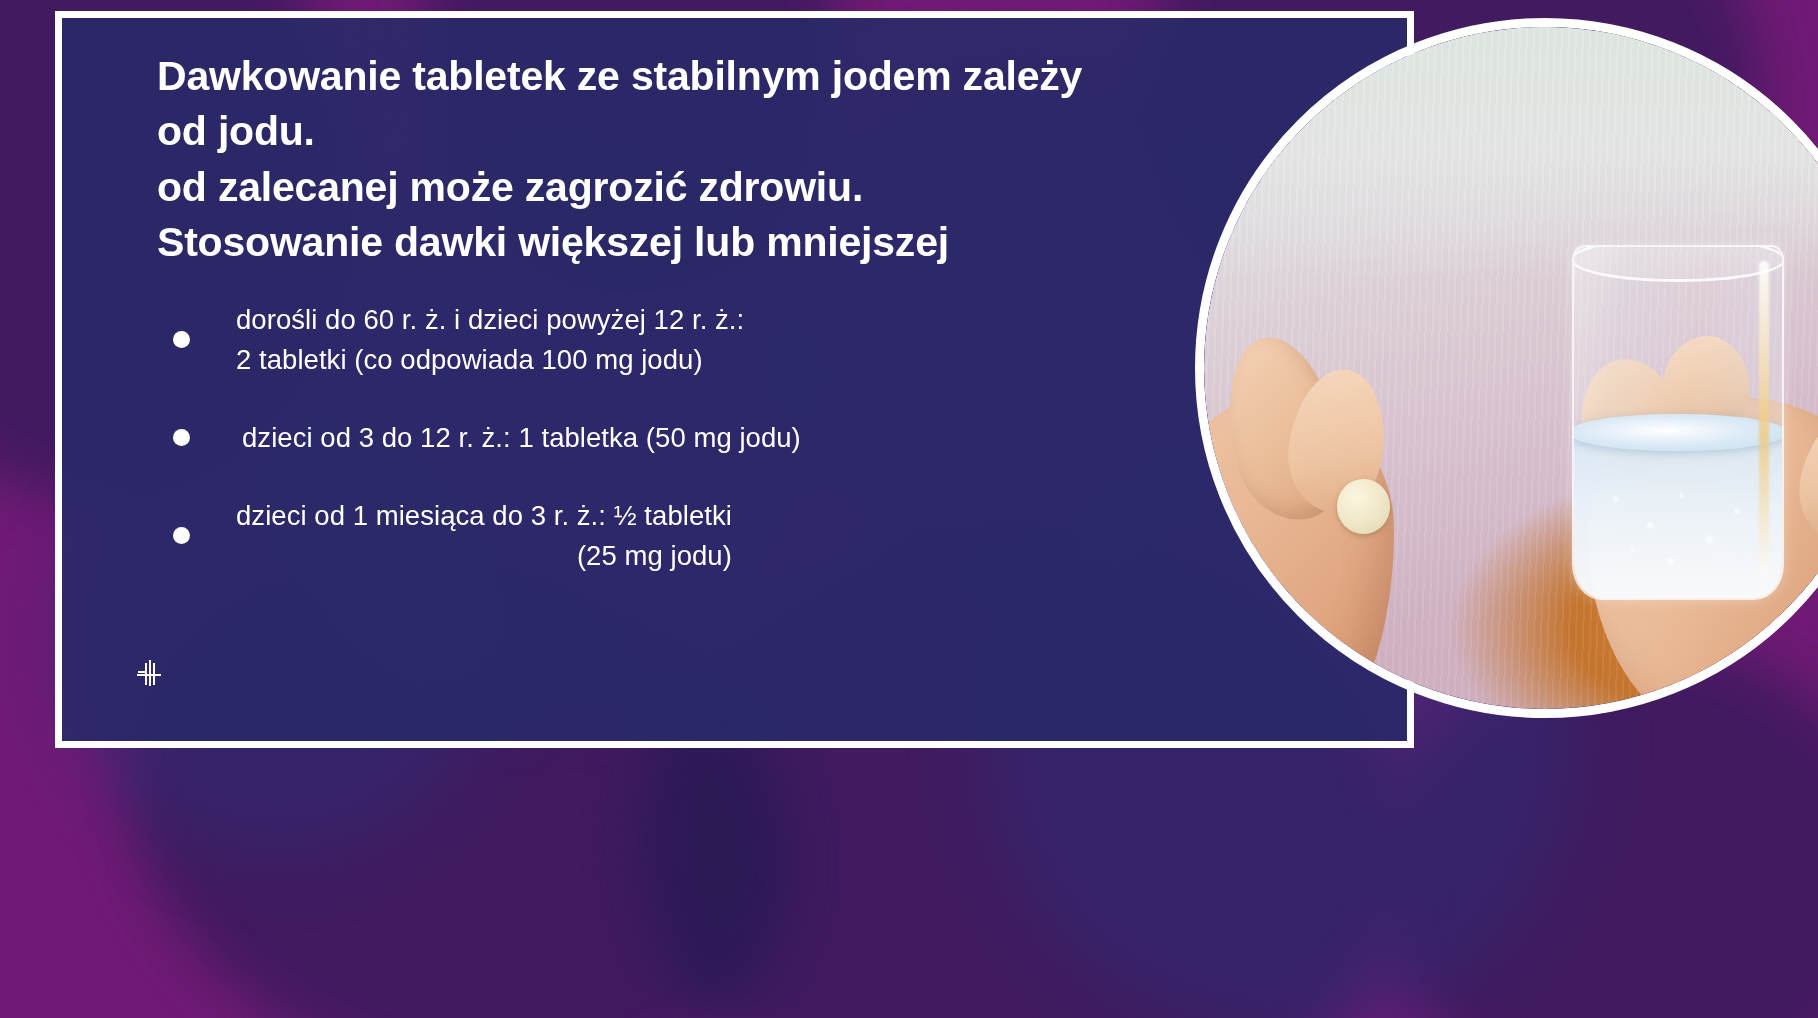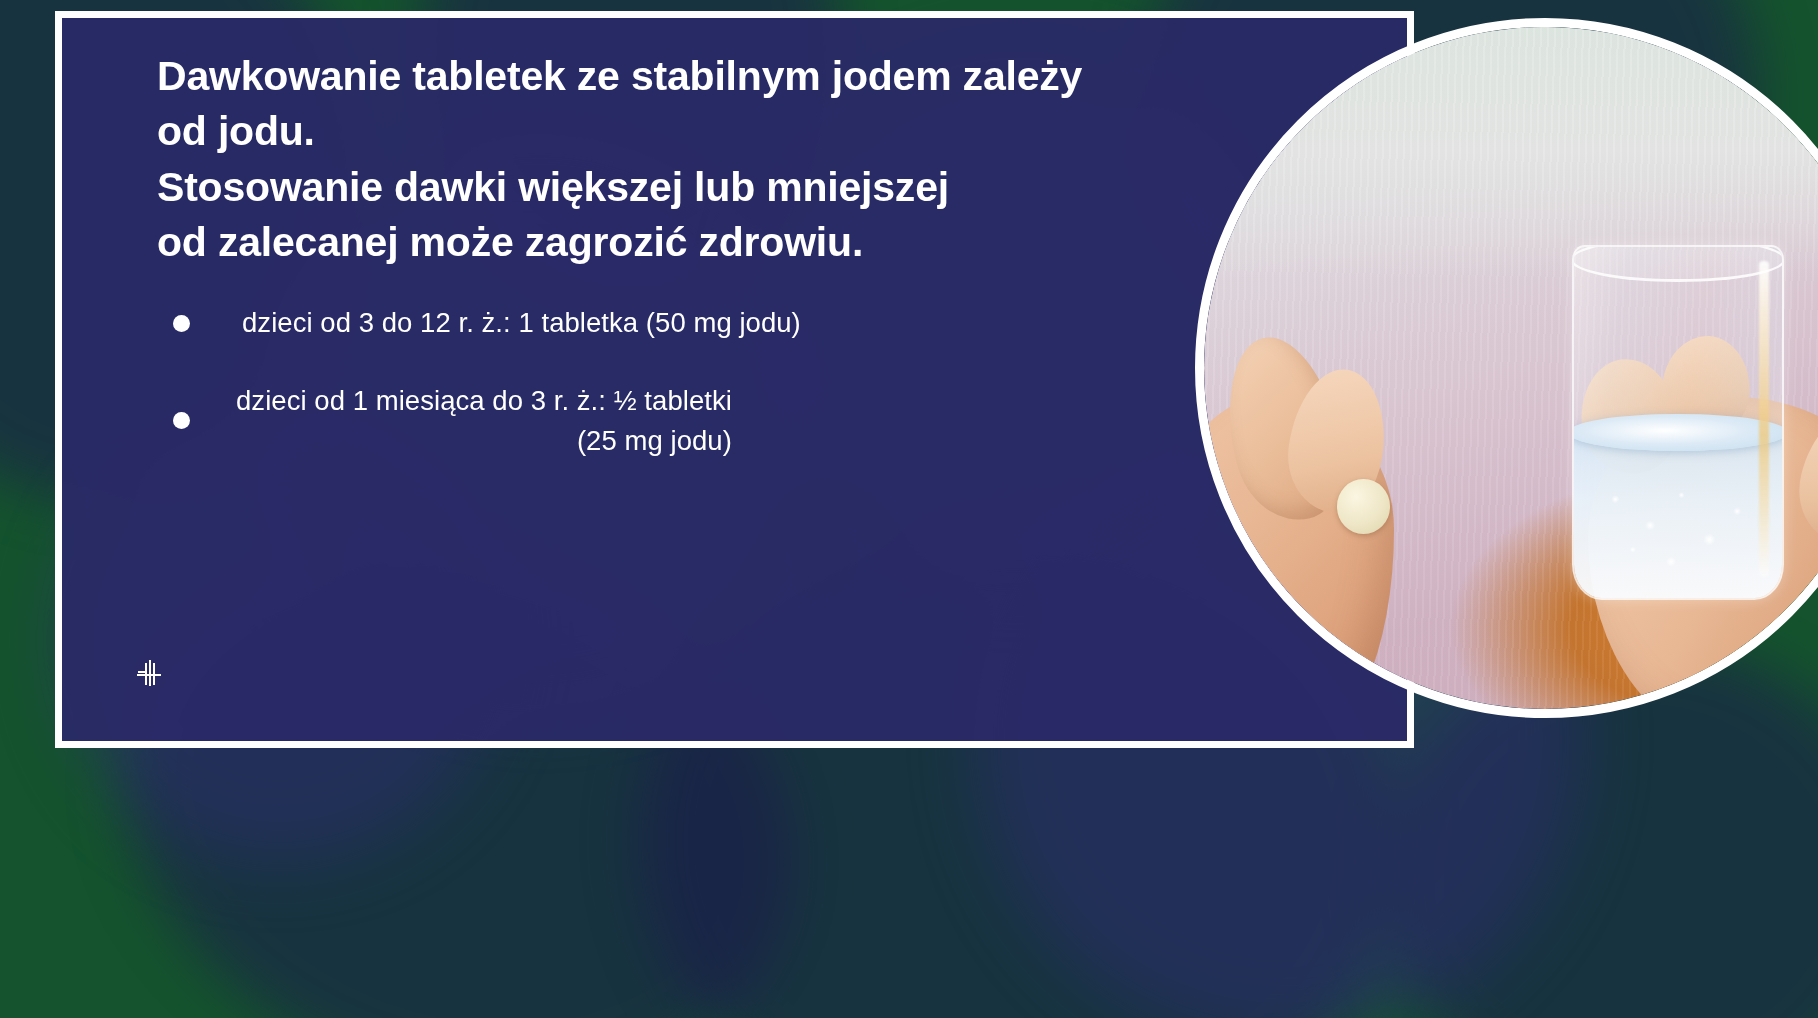--- a/index.html
+++ b/index.html
@@ -9,21 +9,21 @@
     height: 1018px;
     overflow: hidden;
     font-family: "Liberation Sans", sans-serif;
   }
 
   
   #slide {
     position: relative;
     width: 1818px;
     height: 1018px;
-    background: #14532d;
+    background: #701a75;
     overflow: hidden;
   }
 
   
   #slide .bg-blob {
     position: absolute;
     border-radius: 50%;
     background: #1b1a4e;
     opacity: .55;
     filter: blur(28px);
@@ -330,26 +330,31 @@
   <div class="bg-glow glow-b"></div>
   <div class="bg-glow glow-c"></div>
   <div class="bg-glow glow-d"></div>
 
   <div id="card-frame">
     <div id="card-inner">
 
       <div id="heading">
         <span class="hl">Dawkowanie tabletek ze stabilnym jodem zależy</span>
         <span class="hl">od jodu.</span>
+        <span class="hl">od zalecanej może zagrozić zdrowiu.</span>
         <span class="hl">Stosowanie dawki większej lub mniejszej</span>
-        <span class="hl">od zalecanej może zagrozić zdrowiu.</span>
       </div>
 
       <div id="bullet-list">
 
+        <div class="bullet-row">
+          <span class="bullet-dot"></span>
+          <span class="bullet-text indent-1">dorośli do 60 r. ż. i dzieci powyżej 12 r. ż.:
+2 tabletki (co odpowiada 100 mg jodu)</span>
+        </div>
 
         <div class="bullet-row">
           <span class="bullet-dot"></span>
           <span class="bullet-text indent-2">dzieci od 3 do 12 r. ż.: 1 tabletka (50 mg jodu)</span>
         </div>
 
         <div class="bullet-row">
           <span class="bullet-dot"></span>
           <span class="bullet-text indent-3">dzieci od 1 miesiąca do 3 r. ż.: ½ tabletki
 (25 mg jodu)</span>

